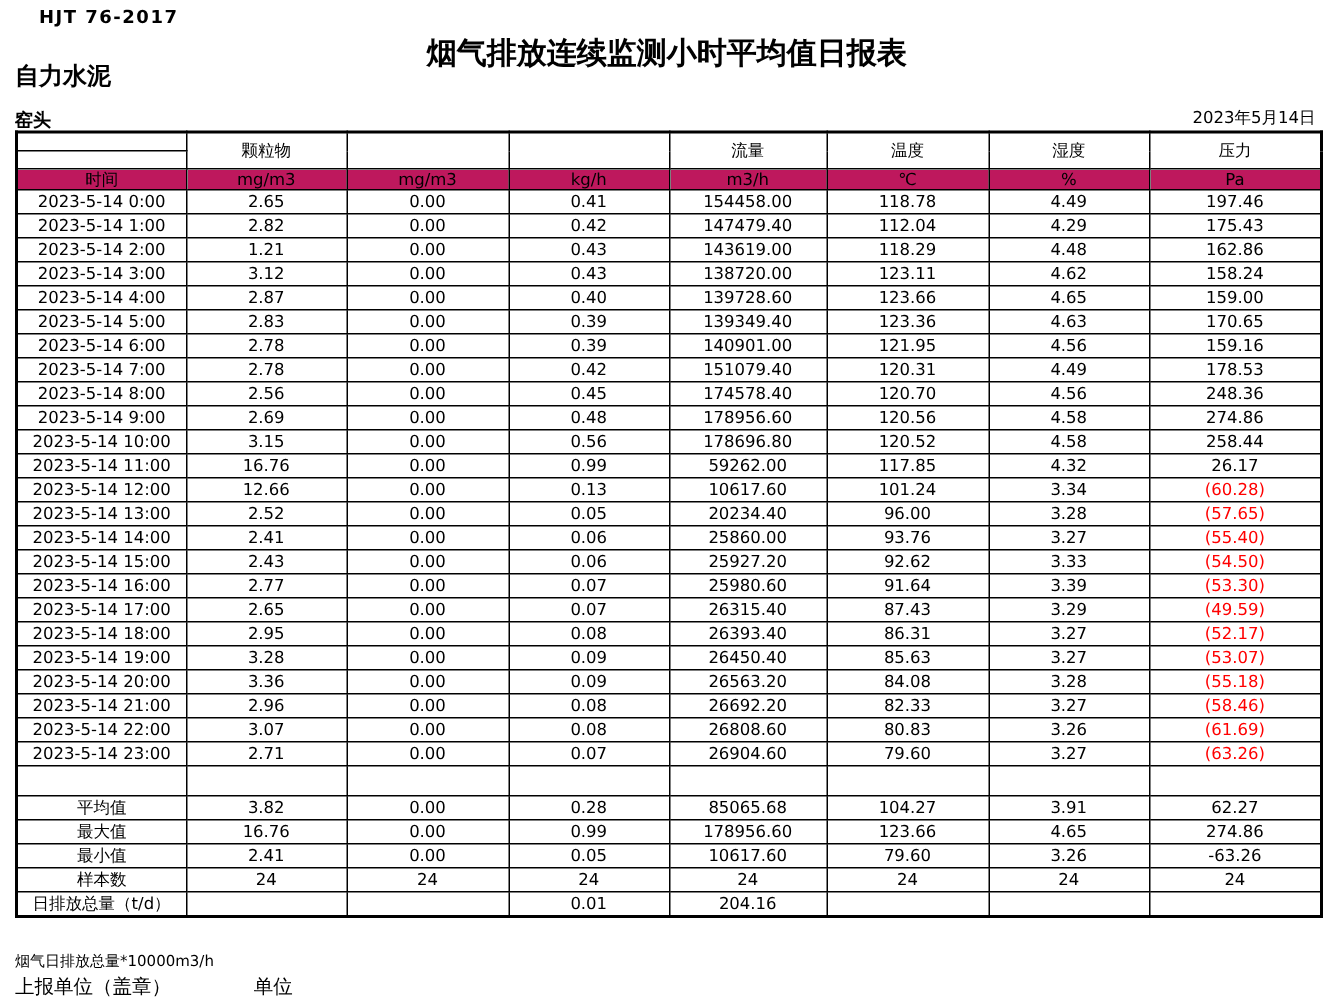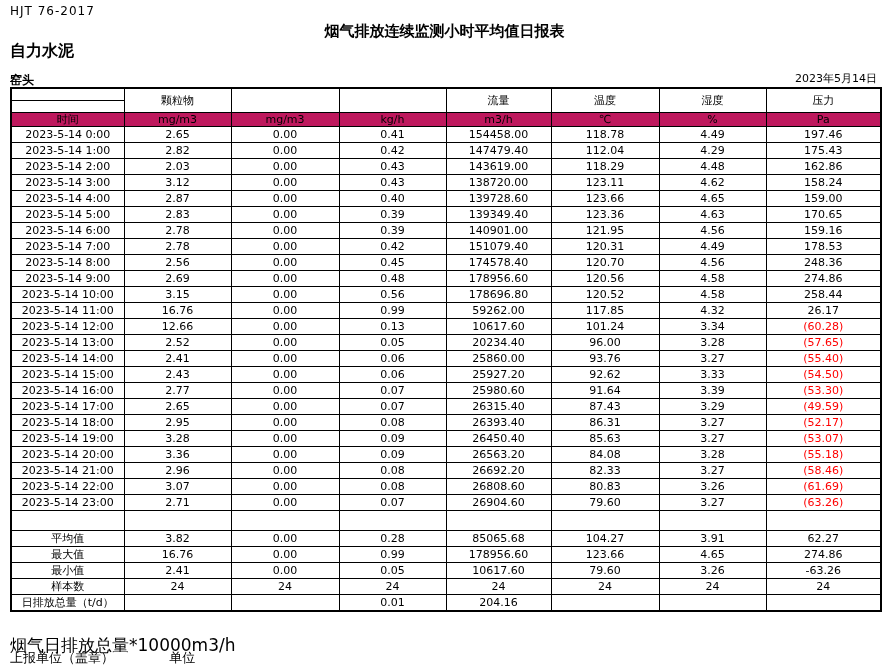--- a/index.html
+++ b/index.html
@@ -3,43 +3,43 @@
 <meta charset="utf-8">
 <style>
   html,body{margin:0;padding:0;background:#ffffff;}
   body{
     width:889px;height:665px;position:relative;
     font-family:"DejaVu Sans","Liberation Sans",sans-serif;
     color:#000;font-size:12px;
     -webkit-font-smoothing:none;
   }
   .sheet{position:absolute;left:0;top:0;width:889px;height:665px;}
-  .std-no{position:absolute;left:10px;top:4px;font-weight:normal;font-size:12px;letter-spacing:1px;text-align:right;}
-  .title{position:absolute;left:0;top:22px;width:889px;text-align:center;font-weight:bold;font-size:15px;}
+  .std-no{position:absolute;left:26px;top:4px;font-weight:bold;font-size:12px;letter-spacing:1px;text-align:right;}
+  .title{position:absolute;left:0;top:22px;width:889px;text-align:center;font-weight:bold;font-size:20px;}
   .company{position:absolute;left:10px;top:41px;font-weight:bold;font-size:16px;}
   .station{position:absolute;left:10px;top:57px;font-weight:bold;font-size:12px;margin-top:15px;}
   .date{position:absolute;right:12px;top:71px;font-size:11px;}
   table.report{
     position:absolute;left:10px;top:87px;
     border-collapse:collapse;table-layout:fixed;width:870px;
     font-size:11px;
   }
   table.report td{
     border:1px solid #000;
     text-align:center;vertical-align:middle;
     padding:0 2px;overflow:hidden;white-space:nowrap;
     height:15px;line-height:15px;
   }
   table.report{border:2px solid #000;}
   tr.ghdr td{height:11px;line-height:11px;}
   tr.units td{background:#be185d;height:13px;line-height:13px;}
   td.neg{color:#ff0000;}
   tr.spacer td{height:19px;}
   td.left{text-align:left;padding-left:3px;}
-  .footer-note{position:absolute;left:10px;top:634px;font-size:17px;}
+  .footer-note{position:absolute;left:10px;top:634px;font-size:10px;}
   .footer-row{position:absolute;left:10px;top:649px;font-size:13px;}
   .footer-row .ru{display:inline-block;width:155px;}
 </style>
 </head>
 <body>
 
 <div class="sheet">
   <div class="std-no">HJT  76-2017</div>
   <div class="title">烟气排放连续监测小时平均值日报表</div>
   <div class="company">自力水泥</div>
@@ -98,21 +98,21 @@
           <td>2.82</td>
           <td>0.00</td>
           <td>0.42</td>
           <td>147479.40</td>
           <td>112.04</td>
           <td>4.29</td>
           <td>175.43</td>
         </tr>
         <tr>
           <td>2023-5-14 2:00</td>
-          <td>2.03</td>
+          <td>1.21</td>
           <td>0.00</td>
           <td>0.43</td>
           <td>143619.00</td>
           <td>118.29</td>
           <td>4.48</td>
           <td>162.86</td>
         </tr>
         <tr>
           <td>2023-5-14 3:00</td>
           <td>3.12</td>

